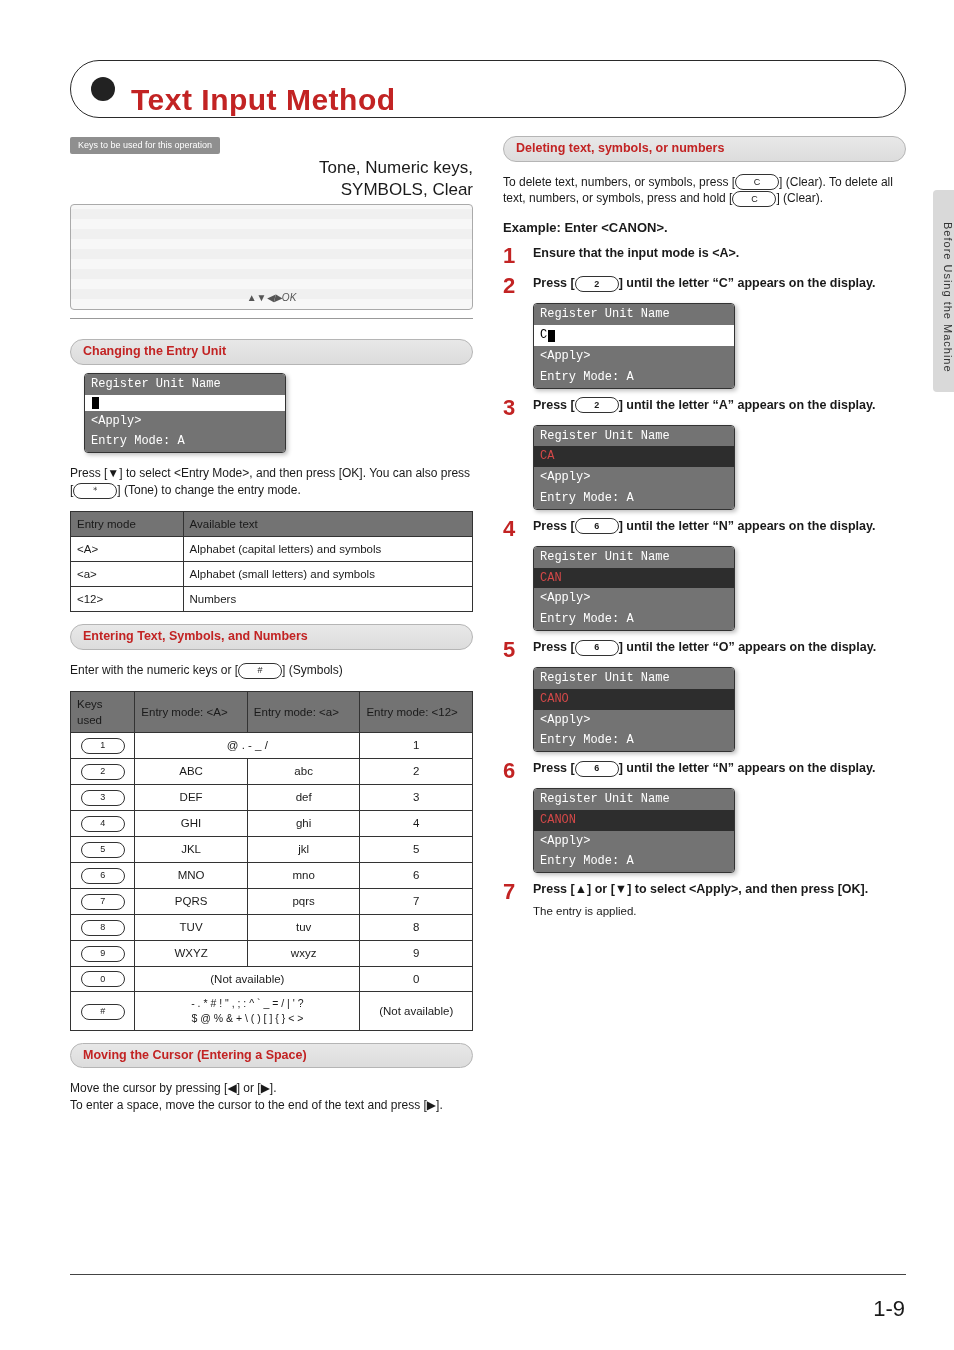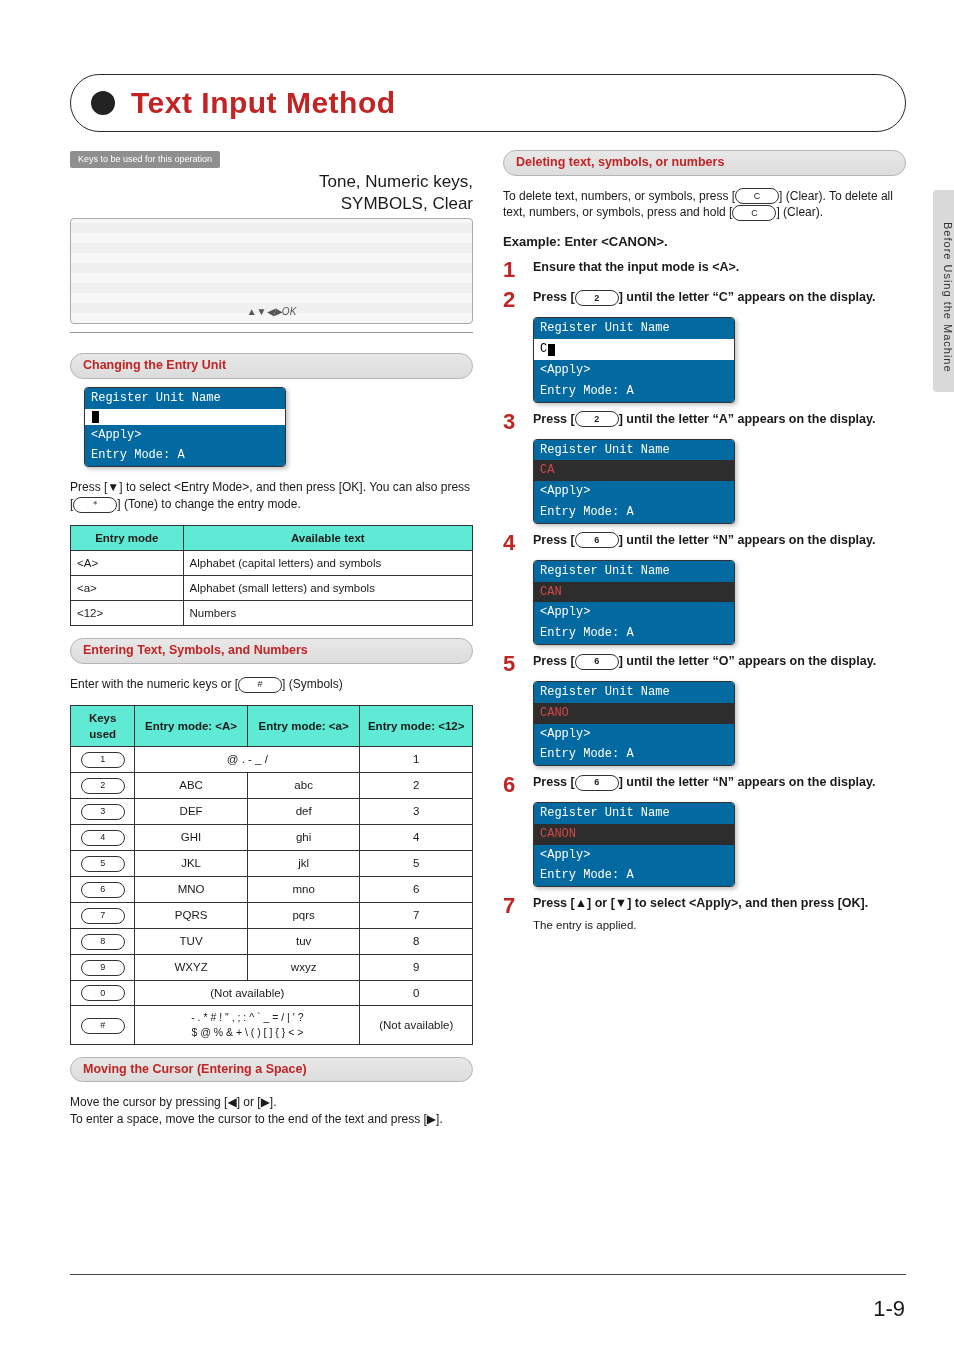--- a/index.html
+++ b/index.html
@@ -18,24 +18,24 @@
     box-sizing: border-box;
     padding: 50px 48px 40px 70px;
   }
   
   .title-box {
     position: relative;
     border: 1.5px solid #2a2a2a;
     border-radius: 34px;
     height: 56px;
     display: flex;
-    align-items: center;
+    align-items: flex-end;
     padding-left: 60px;
     margin-bottom: 18px;
-    margin-top: 24px;
+    margin-top: 10px;
   }
   .title-box::before {
     content: "";
     position: absolute;
     left: 20px;
     top: 50%;
     transform: translateY(-50%);
     width: 24px;
     height: 24px;
     background: #222;
@@ -110,21 +110,21 @@
     border: 1px solid #333;
     border-radius: 4px;
     box-shadow: 2px 2px 4px rgba(0,0,0,.25);
     overflow: hidden;
     font-family: "Courier New", monospace;
     font-size: 12px;
     margin: 6px 0 6px 14px;
     background: #fff;
   }
   .lcd .l1b {
-    background: #0369a1; color:#fff; padding:2px 6px;
+    background: #737373; color:#fff; padding:2px 6px;
   }
   .lcd .l2w {
     background:#fff; color:#000; padding:2px 6px; display:flex; align-items:center;
   }
   .lcd .l2w .cursor, .lcd .l1b .cursor {
     display:inline-block; width:7px; height:12px; background:currentColor; margin-left:1px;
   }
   .lcd .l2w.hasCursor { color:#000; }
   
   .lcd .redline { background:#2d2d2d; color:#d24848; padding:2px 6px; }
@@ -133,23 +133,23 @@
     border-collapse: collapse;
     width: 100%;
     font-size: 11.5px;
     margin-top:6px;
   }
   table.txt th, table.txt td {
     border: 1px solid #333;
     padding: 4px 6px;
   }
   table.txt th {
-    background: #5eead4;
-    text-align: center;
-    font-weight: 700;
+    background: #737373;
+    text-align: left;
+    font-weight: 400;
   }
   table.txt td.center { text-align:center; }
   table.txt td.key { text-align:center; }
   .keycap {
     display: inline-flex;
     align-items: center;
     justify-content: center;
     min-width: 30px;
     height: 14px;
     border: 1px solid #333;

